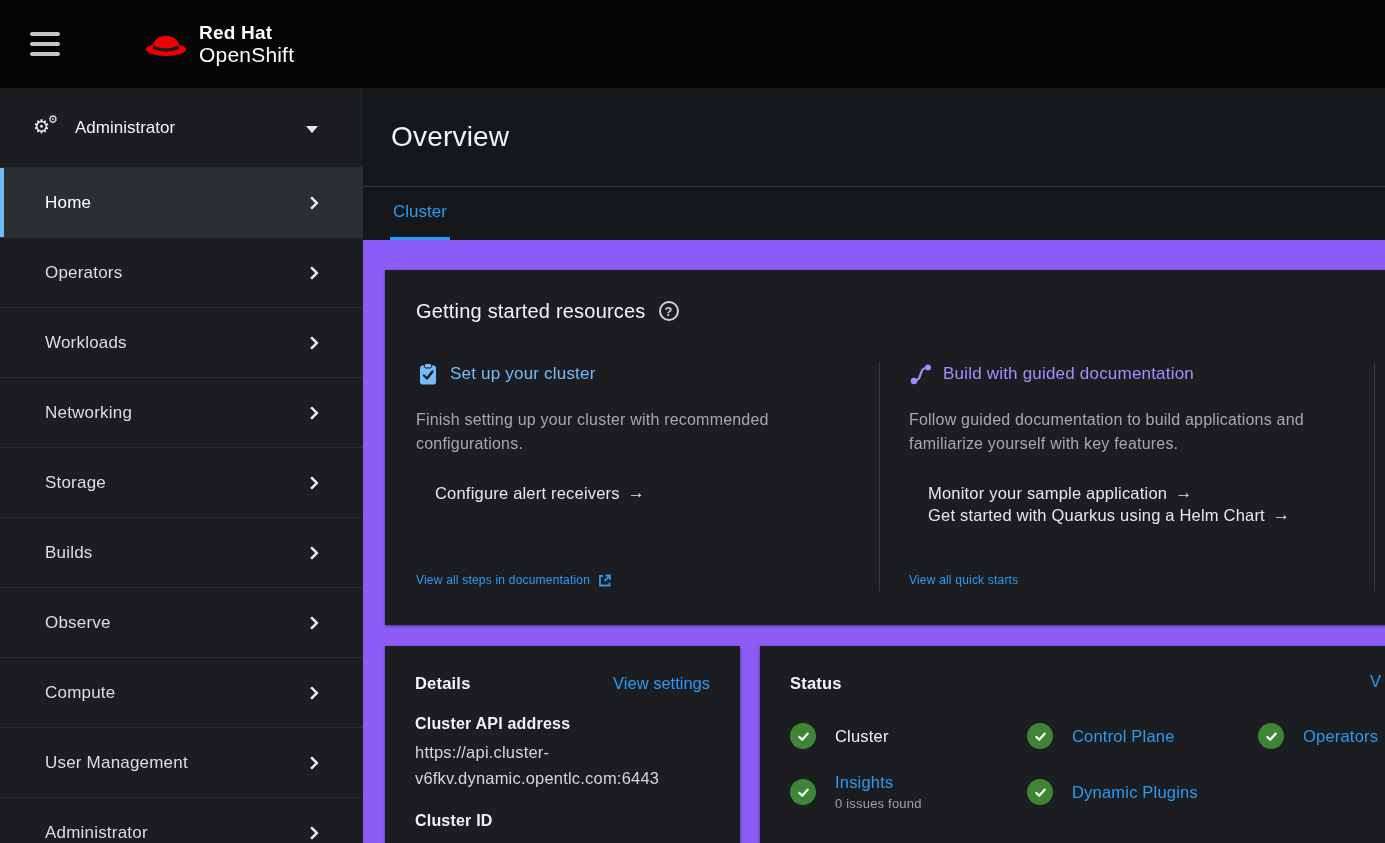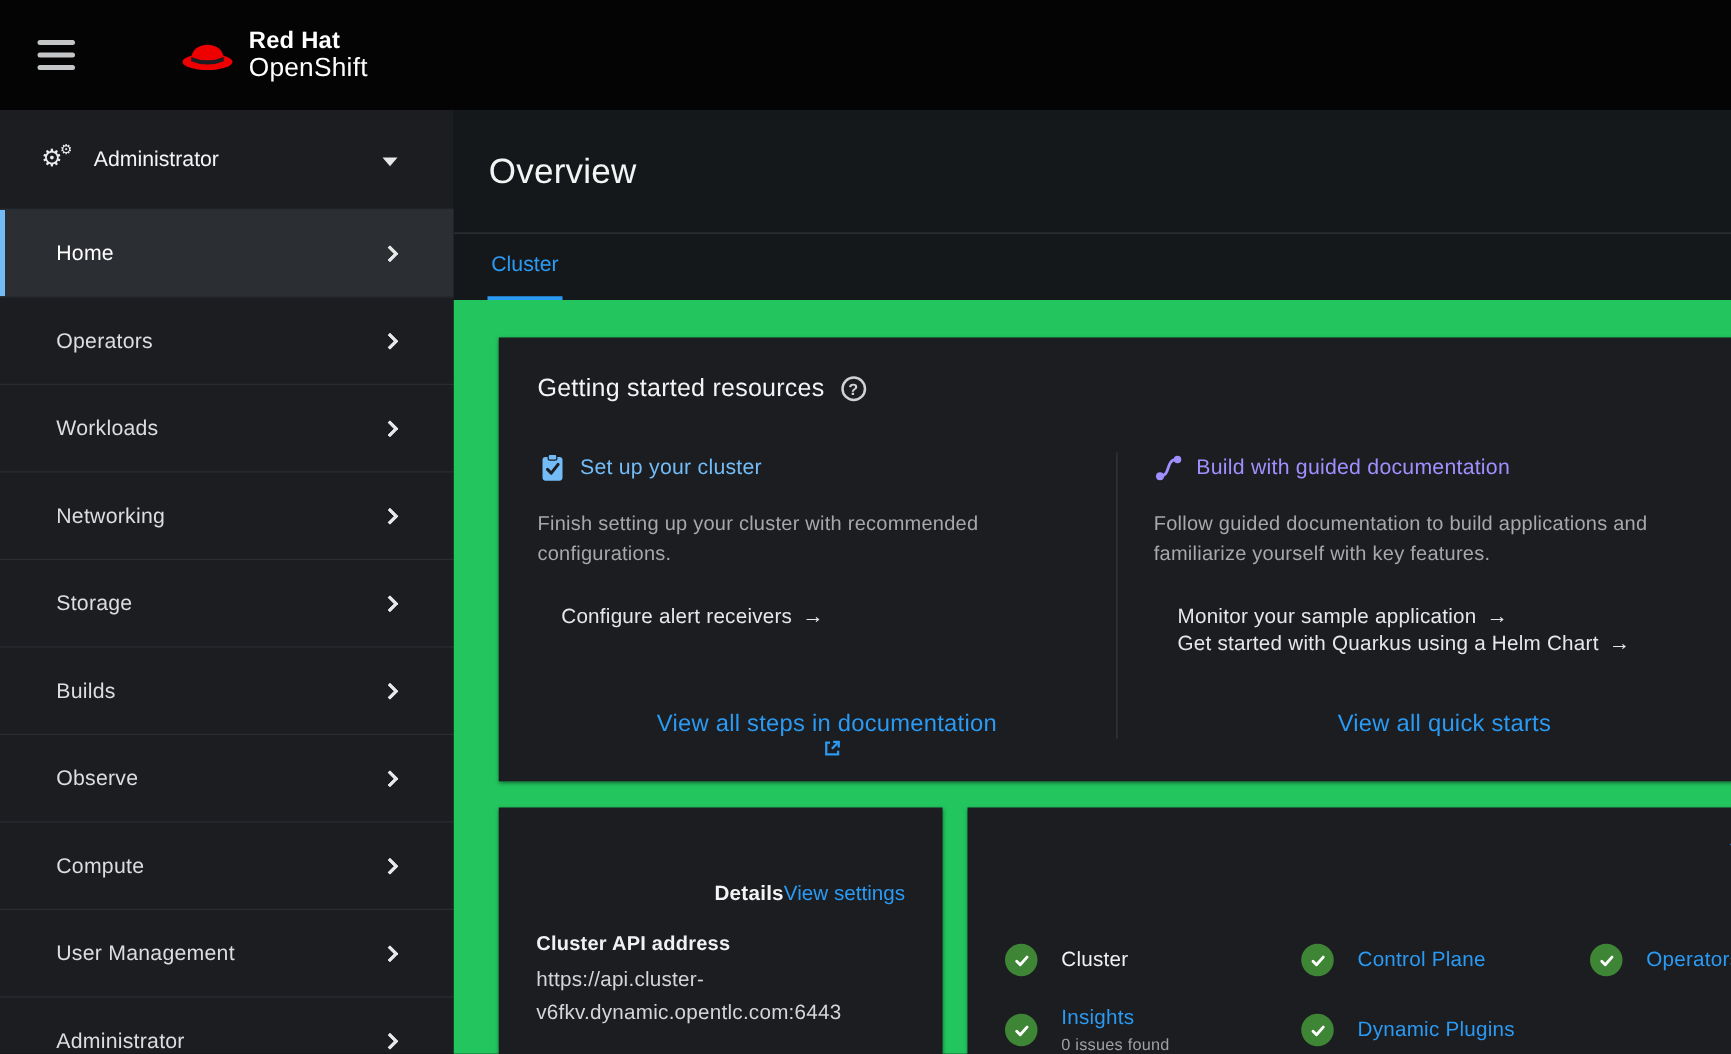--- a/index.html
+++ b/index.html
@@ -45,21 +45,21 @@
   .main { position:absolute; left:363px; top:88px; width:1022px; height:755px; }
   .page-header { height:98px; background:#15181b; display:flex; align-items:center; padding-left:28px; }
   .page-title { font-size:28px; color:#f3f4f4; font-weight:500; letter-spacing:.2px; }
   .tab-bar { height:54px; background:#15181b; border-top:1px solid #33363a;
              display:flex; padding-left:27px; }
   .tab { height:100%; display:flex; align-items:center; padding:0 3px;
          font-size:17px; color:#2b9af3; border-bottom:3px solid transparent; cursor:pointer; }
   .tab.active { border-bottom-color:#2b9af3; }
 
   .content { position:absolute; left:0; top:152px; width:1022px; height:603px;
-             background:#22c55e; padding:30px 0 0 36px; }
+             background:#8b5cf6; padding:30px 0 0 22px; }
 
   .card { background:#1b1d21; box-shadow:0 1px 3px rgba(0,0,0,.45); }
 
   
   .gs-card { width:1080px; height:355px; padding:26px 31px 30px 31px; }
   .gs-title-row { display:flex; align-items:center; height:30px; }
   .gs-title { font-size:20px; font-weight:500; color:#f3f4f4; letter-spacing:.2px; }
   .help-icon { margin-left:13px; width:20px; height:20px; border:2px solid #cfd1d3; border-radius:50%;
                color:#cfd1d3; font-size:13px; font-weight:700; display:flex; align-items:center;
                justify-content:center; cursor:pointer; }
@@ -76,28 +76,28 @@
   .gs-desc { margin-top:22px; font-size:16px; line-height:24px; color:#a6a8ab; letter-spacing:.2px; }
   .col1 .gs-desc { width:440px; }
   .col2 .gs-desc { width:464px; }
   .gs-links { margin-top:26px; height:79px; }
   .gs-link { margin-left:19px; font-size:16.5px; color:#e6e7e8; cursor:pointer;
              height:22px; display:flex; align-items:center; letter-spacing:.2px; }
   .gs-link + .gs-link { margin-top:0; }
   .arrow-right-icon { margin-left:8px; font-size:17px; color:inherit; }
   .arrow-right-icon::before { content:"\2192"; }
   .gs-footer { margin-top:8px; height:22px; display:flex; align-items:center;
-               font-size:19px; color:#2b9af3; cursor:pointer; letter-spacing:.2px;flex-direction:column; }
+               font-size:12px; color:#2b9af3; cursor:pointer; letter-spacing:.2px; }
   .ext-icon { margin-left:7px; display:inline-flex; }
 
   
   .cards-row { display:flex; width:1080px; margin-top:21px; height:240px; }
   .details-card { width:355px; height:240px; padding:26px 30px; flex:none; }
   .status-card { flex:1; height:240px; margin-left:20px; padding:26px 30px; position:relative; }
-  .card-hdr { display:flex; justify-content:flex-end; align-items:center; height:22px;margin-top:32px; }
+  .card-hdr { display:flex; justify-content:space-between; align-items:center; height:22px; }
   .card-title { font-size:16.5px; font-weight:700; color:#f3f4f4; letter-spacing:.2px; }
   .card-action { font-size:16.5px; color:#2b9af3; cursor:pointer; }
   .field-label { margin-top:21px; font-size:16px; font-weight:700; color:#f0f1f2; letter-spacing:.2px; }
   .field-value { margin-top:6px; width:300px; font-size:16.5px; line-height:26px; color:#d4d5d6;
                  overflow-wrap:break-word; letter-spacing:.2px; }
 
   .status-action { position:absolute; left:610px; top:26px; font-size:16.5px; color:#2b9af3; cursor:pointer; }
   .status-grid { margin-top:29px; }
   .status-row { display:flex; }
   .status-row + .status-row { margin-top:24px; }

